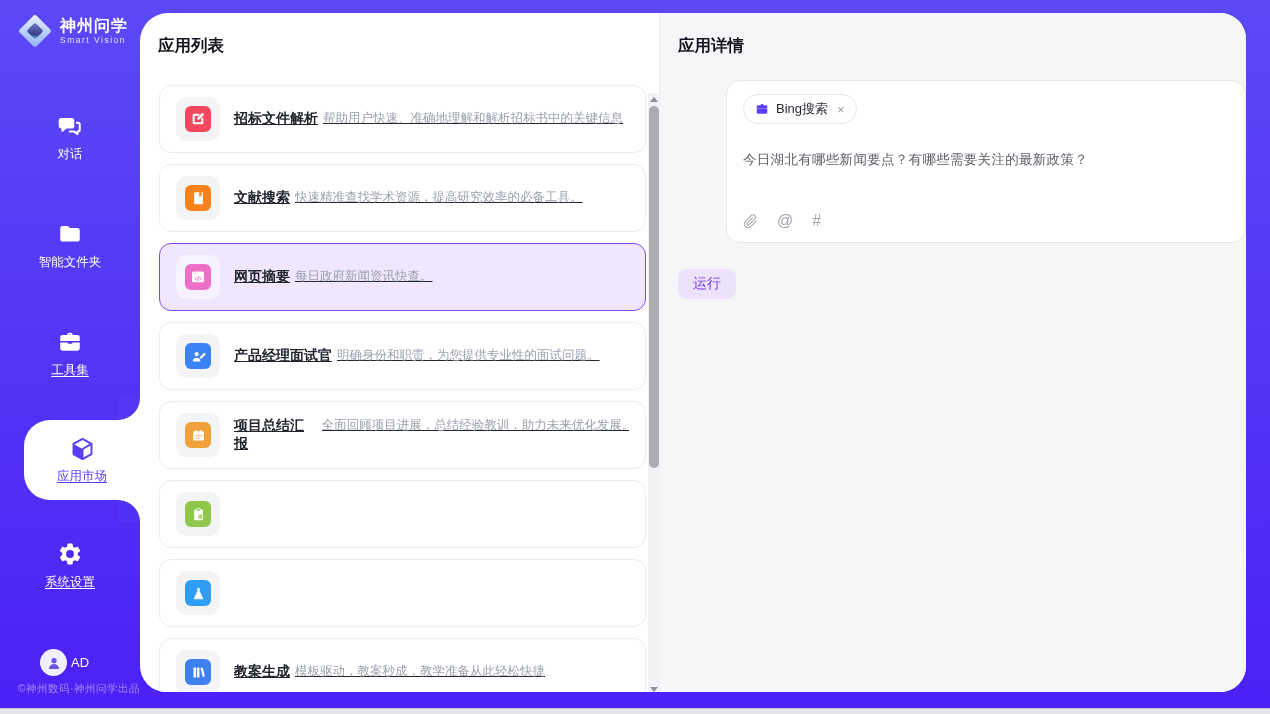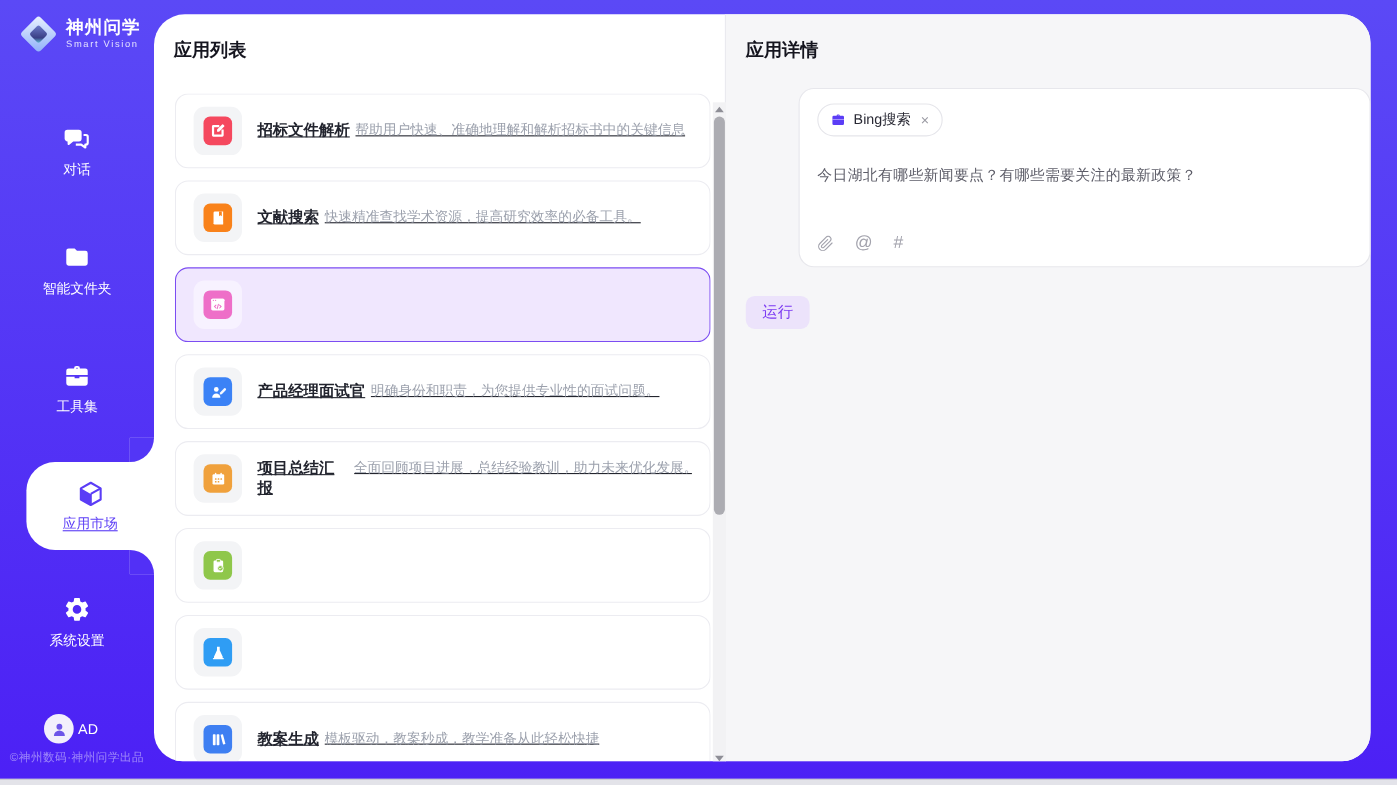--- a/index.html
+++ b/index.html
@@ -22,37 +22,37 @@
   .logo-diamond .d2 { position:absolute; left:11px; top:11px; width:12px; height:12px;
     transform:rotate(45deg); background:linear-gradient(135deg,#6E7CCB 0%,#3A3F86 70%,#62C4D8 100%); border-radius:2px; }
   .brand-text { display:flex; flex-direction:column; line-height:1.1; }
   .brand-name { color:#fff; font-size:16px; font-weight:bold; letter-spacing:1px; }
   .brand-sub { color:#E4E2FF; font-size:8.5px; letter-spacing:1.5px; margin-top:2px; }
 
   .nav-item { position:absolute; left:0; width:140px; display:flex; flex-direction:column;
     align-items:center; gap:7px; cursor:pointer; }
   .nav-icon { width:27px; height:27px; display:flex; align-items:center; justify-content:center; }
   .nav-label { color:#fff; font-size:12.5px; }
-  .nav-label.u { text-underline-offset:2px; }
+  .nav-label.u { text-decoration:underline; text-underline-offset:2px; }
 
   .active-pill { position:absolute; left:24px; top:420px; width:116px; height:80px;
     background:#fff; border-radius:26px 0 0 26px; display:flex; flex-direction:column;
     align-items:center; justify-content:center; gap:6px; cursor:pointer; }
   .active-pill .nav-label { color:#5B3DF6; text-decoration:underline; text-underline-offset:2px; }
   .notch { position:absolute; right:0; width:22px; height:22px; background:#fff; }
   .notch.top { top:398px; }
   .notch.top::before { content:''; position:absolute; inset:0; background:#5336F6; border-bottom-right-radius:22px; }
   .notch.bot { top:500px; }
   .notch.bot::before { content:''; position:absolute; inset:0; background:#5230F6; border-top-right-radius:22px; }
 
   .user-row { position:absolute; left:40px; top:649px; display:flex; align-items:center; gap:4px; cursor:pointer; }
   .avatar { width:27px; height:27px; border-radius:50%; background:#F2EFFC; display:flex;
     align-items:center; justify-content:center; overflow:hidden; }
   .user-initials { color:#fff; font-size:13px; }
-  .side-footer { position:absolute; left:0; top:682px; width:140px; text-align:center;
+  .side-footer { position:absolute; left:0; top:682px; width:140px; text-align:right;
     color:rgba(255,255,255,0.45); font-size:10.5px; letter-spacing:0.5px; }
 
   
   .panel { position:absolute; left:140px; top:13px; width:1106px; height:679px;
     background:#fff; border-radius:28px 26px 26px 26px; display:flex; overflow:hidden; }
 
   .list-col { width:543px; position:relative; padding:22px 0 0 18px; }
   .col-title { font-size:16.5px; font-weight:bold; color:#15151F; }
   .cards { position:absolute; left:19px; top:72px; width:487px; height:607px; overflow:hidden;
     display:flex; flex-direction:column; gap:11px; }
@@ -212,20 +212,24 @@
           <span class="app-glyph" style="background: rgb(238, 111, 200);">
             <svg width="16" height="16" viewBox="0 0 24 24">
                 <rect x="3" y="4" width="18" height="16" rx="2" fill="#fff"></rect>
                 <rect x="3" y="4" width="18" height="4" rx="2" fill="#fff"></rect>
                 <circle cx="6" cy="6" r="0.9" fill="#EE6FC8"></circle>
                 <circle cx="9" cy="6" r="0.9" fill="#EE6FC8"></circle>
                 <path d="M9.5 12.5l-2 2 2 2M14.5 12.5l2 2-2 2M12.8 11.5l-1.6 6" stroke="#EE6FC8" stroke-width="1.4" fill="none" stroke-linecap="round"></path>
               </svg>
           </span>
         </span>
+        <span class="card-text">
+          <span class="card-title">网页摘要</span>
+          <span class="card-desc">每日政府新闻资讯快查。</span>
+        </span>
       </div>
 
       <div class="card">
         <span class="icon-tile">
           <span class="app-glyph" style="background: rgb(59, 130, 246);">
             <svg width="15" height="15" viewBox="0 0 24 24" fill="#fff">
                 <circle cx="9" cy="8" r="3.4"></circle>
                 <path d="M3 20a6 6 0 0112 0z"></path>
                 <path d="M20.5 6.5l-6 6-.5 3 3-.5 6-6a1.8 1.8 0 00-2.5-2.5z" opacity="0.95"></path>
               </svg>

